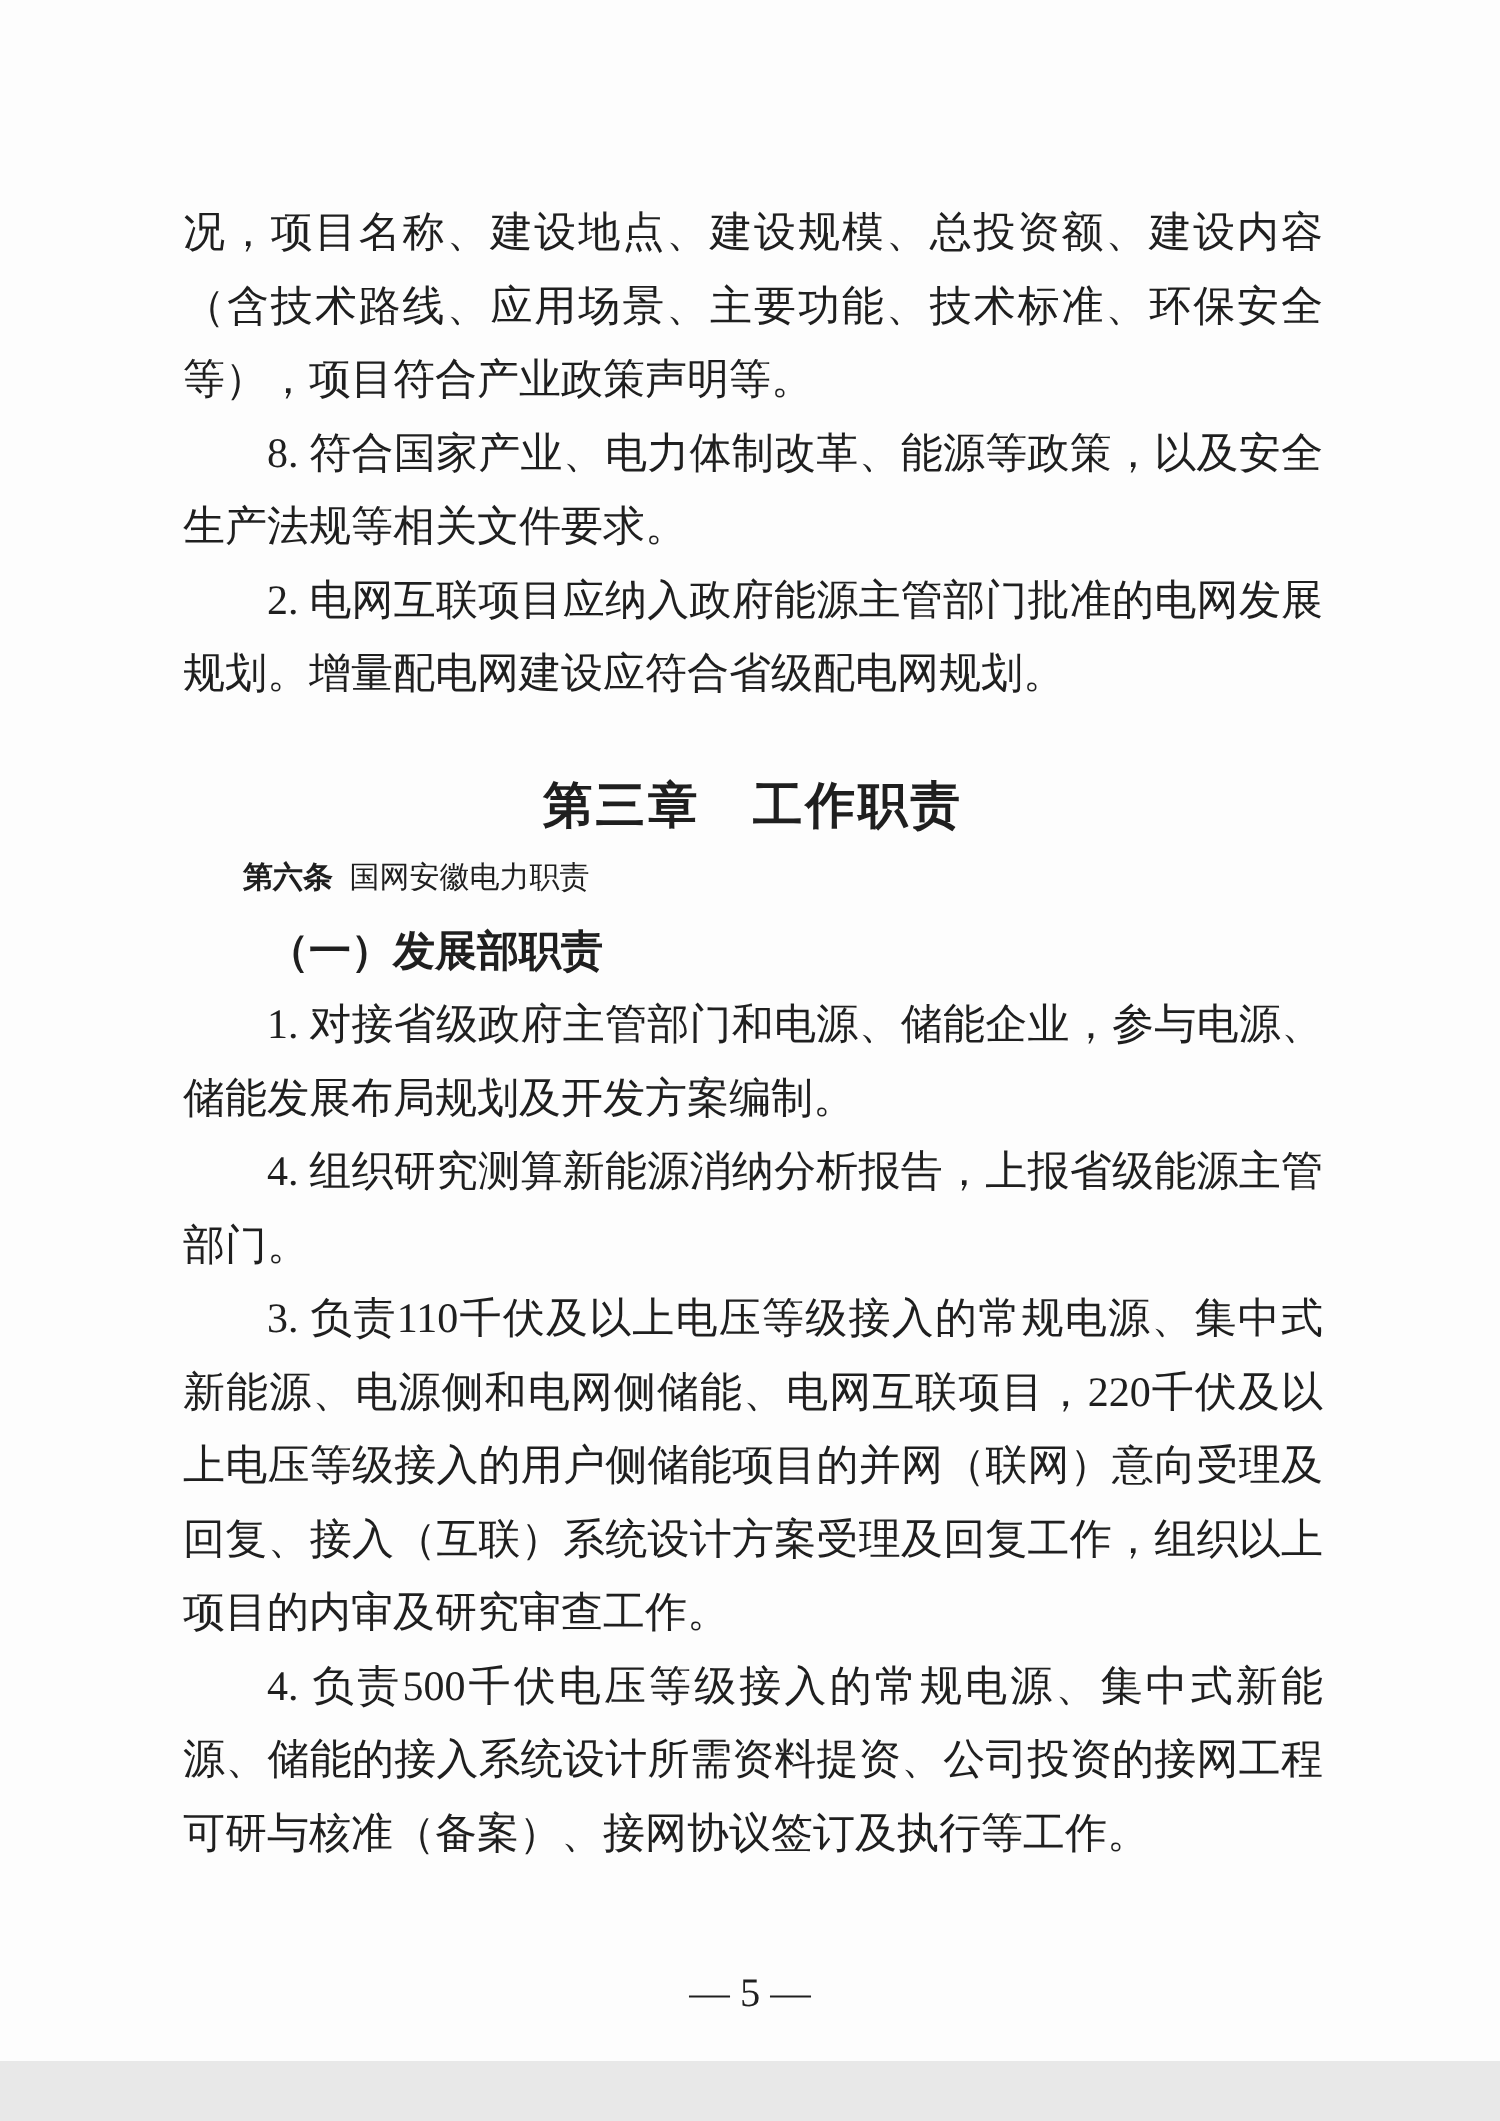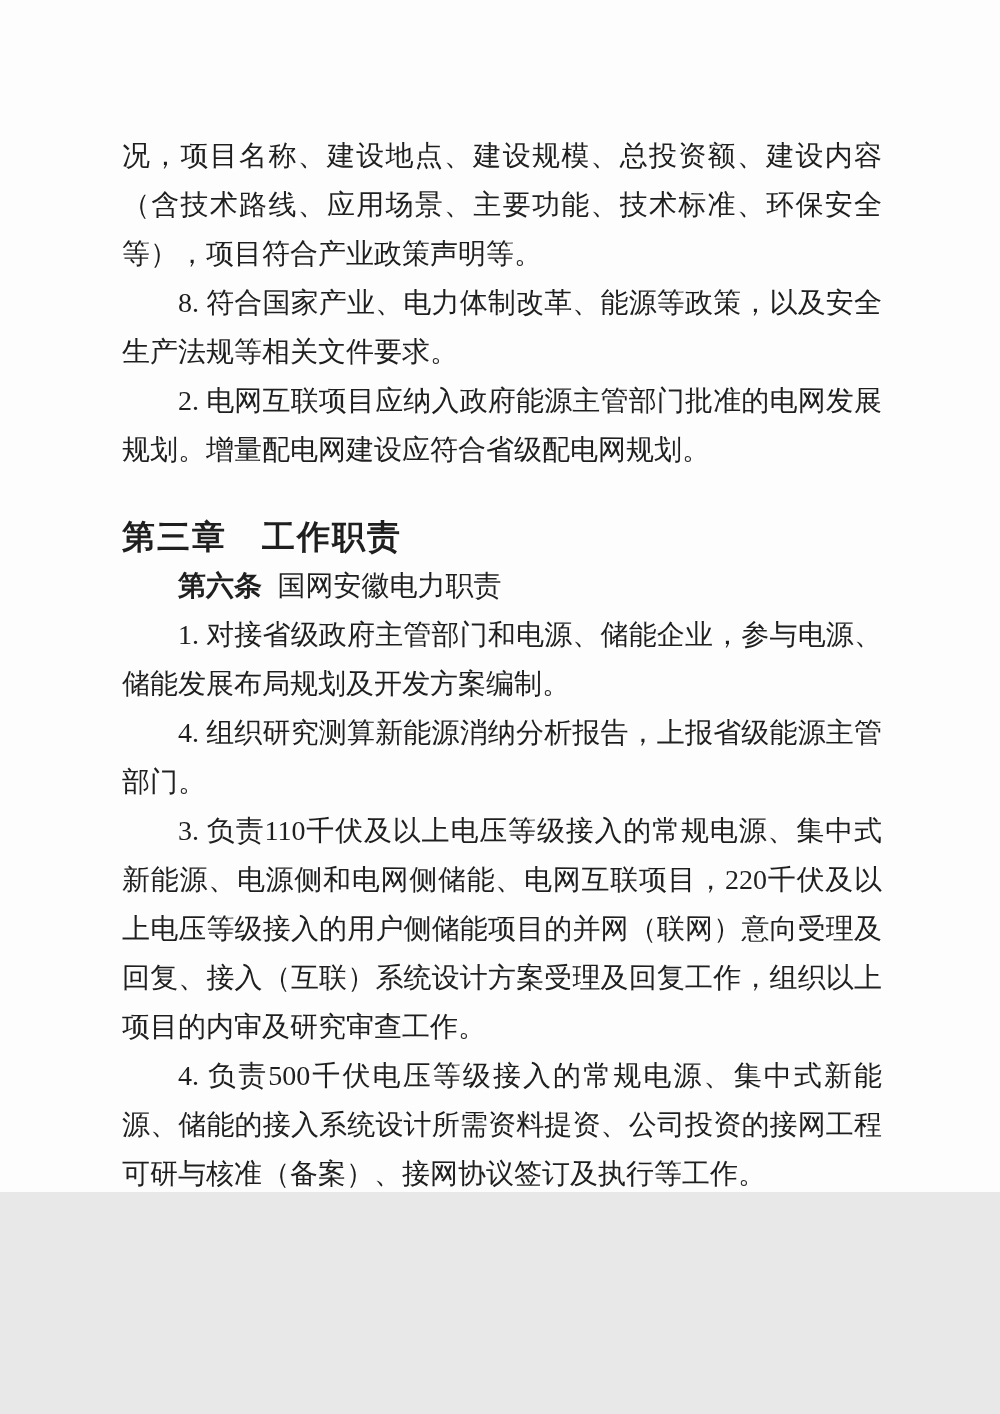--- a/index.html
+++ b/index.html
@@ -3,21 +3,21 @@
 <meta charset="utf-8">
 <style>
   html, body {
     margin: 0;
     padding: 0;
     background: #e8e8e8;
   }
   .page {
     position: relative;
     width: 1000px;
-    height: 1192px;
+    height: 1374px;
     margin: 0 auto;
     background: #fdfdfd;
     color: #1f1f1f;
     font-family: "Liberation Serif", "DejaVu Serif", serif;
     box-sizing: border-box;
     padding: 131px 118px 0 122px;
     overflow: hidden;
   }
   .body-para {
     font-size: 28px;
@@ -34,27 +34,27 @@
     line-height: 49px;
     margin: 0;
     text-indent: 2em;
     font-weight: bold;
     font-family: "Liberation Serif", "DejaVu Serif", serif;
   }
   .chapter-heading {
     font-size: 33px;
     line-height: 49px;
     margin: 38px 0 0 0;
-    text-align: left;
+    text-align: center;
     font-weight: bold;
     letter-spacing: 2px;
     font-family: "Liberation Sans", "DejaVu Sans", sans-serif;
   }
   .article-para {
-    font-size: 28px;
+    font-size: 20px;
     line-height: 49px;
     margin: 0;
     text-indent: 2em;
   }
   .article-label {
     font-weight: bold;
     margin-right: 0.55em;
   }
   .page-number {
     position: absolute;
@@ -79,20 +79,21 @@
   <p class="body-para">8. 符合国家产业、电力体制改革、能源等政策，以及安全生产法规等相关文件要求。</p>
 
   <p class="body-para">2. 电网互联项目应纳入政府能源主管部门批准的电网发展规划。增量配电网建设应符合省级配电网规划。</p>
 
   <h1 class="chapter-heading">第三章　工作职责</h1>
 
   <p class="article-para">
     <span class="article-label">第六条</span><span>国网安徽电力职责</span>
   </p>
 
+  <h3 class="sub-heading">（一）发展部职责</h3>
 
   <p class="body-para">1. 对接省级政府主管部门和电源、储能企业，参与电源、储能发展布局规划及开发方案编制。</p>
 
   <p class="body-para">4. 组织研究测算新能源消纳分析报告，上报省级能源主管部门。</p>
 
   <p class="body-para">3. 负责110千伏及以上电压等级接入的常规电源、集中式新能源、电源侧和电网侧储能、电网互联项目，220千伏及以上电压等级接入的用户侧储能项目的并网（联网）意向受理及回复、接入（互联）系统设计方案受理及回复工作，组织以上项目的内审及研究审查工作。</p>
 
   <p class="body-para">4. 负责500千伏电压等级接入的常规电源、集中式新能源、储能的接入系统设计所需资料提资、公司投资的接网工程可研与核准（备案）、接网协议签订及执行等工作。</p>
 
   <div class="page-number">— 5 —</div>

